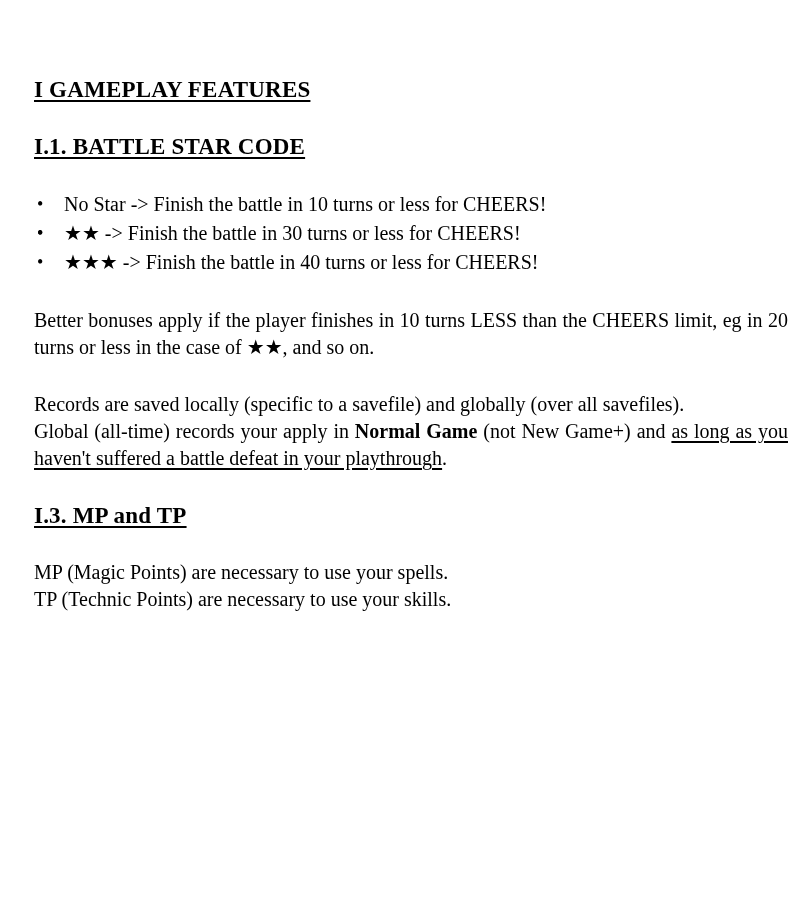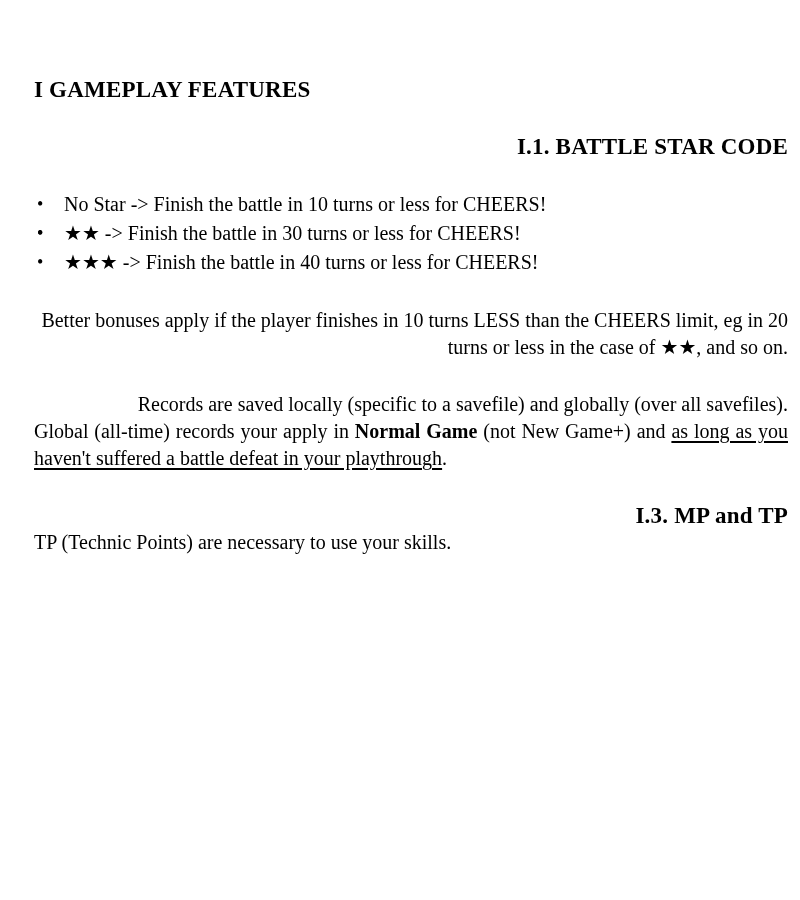--- a/index.html
+++ b/index.html
@@ -13,26 +13,27 @@
     color: #000000;
     overflow: hidden;
   }
   .page {
     width: 800px; height: 900px;
     padding: 76px 12px 20px 34px;
   }
   h1, h2 {
     font-size: 23px;
     font-weight: bold;
+    text-decoration: underline;
     text-underline-offset: 3px;
     margin: 0;
     line-height: 27px;
     letter-spacing: 0.2px;
   }
-  .block { margin-top: 30px; text-align: right; }
+  .block { margin-top: 30px; }
   p {
     margin: 0;
     font-size: 20px;
     line-height: 27px;
     text-align: justify;
   }
   p.plain { text-align: left; }
   ul.star-list {
     list-style: none;
     margin: 30px 0 0 0;
@@ -84,16 +85,17 @@
   <p class="block">Better bonuses apply if the player finishes in 10 turns LESS than the CHEERS limit, eg in 20 turns or less in the case of ★★, and so on.</p>
 
 
   <p class="block">Records are saved locally (specific to a savefile) and globally (over all savefiles).</p>
 
   <p><span>Global (all-time) records your apply in </span><strong>Normal Game</strong><span> (not New Game+) and </span><span class="u">as long as you haven't suffered a battle defeat in your playthrough</span><span>.</span></p>
 
 
   <h2 class="block">I.3. MP and TP</h2>
 
+  <p class="block plain">MP (Magic Points) are necessary to use your spells.</p>
 
   <p class="plain">TP (Technic Points) are necessary to use your skills.</p>
 
 </div>
 
 </body></html>

